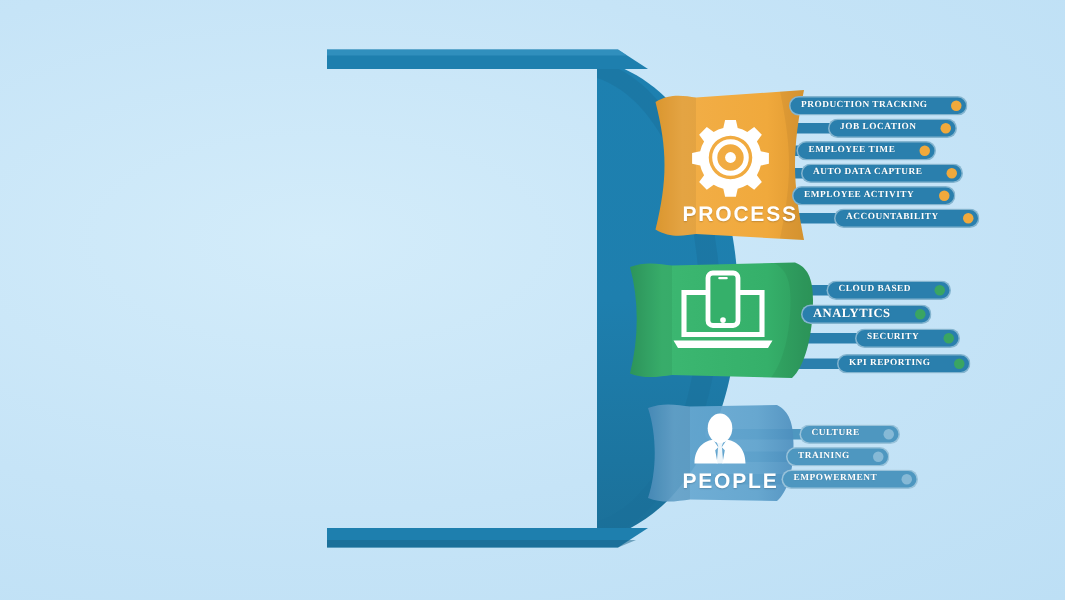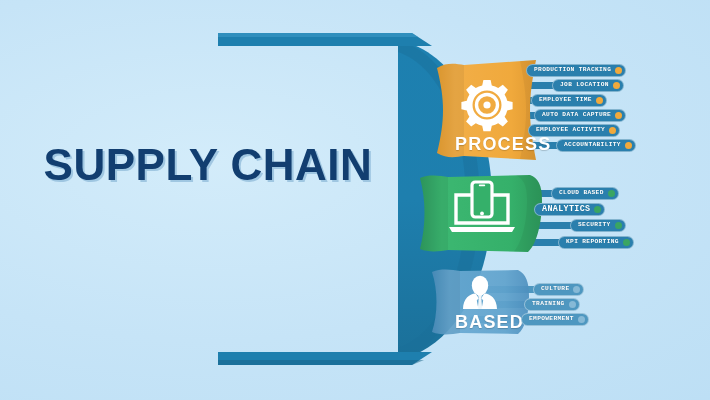--- a/index.html
+++ b/index.html
@@ -56,63 +56,62 @@
   .pill {
     display: flex;
     align-items: center;
     height: 13px;
     border-radius: 7px;
     padding: 0 3px 0 7px;
     box-sizing: border-box;
     border: 1px solid rgba(255,255,255,0.42);
   }
   .pill-label {
-    font-family: Liberation Mono, monospace;
+    font-family: Liberation Serif, serif;
     font-weight: 700;
     font-size: 6.2px;
     letter-spacing: 0.35px;
     color: #ffffff;
     white-space: nowrap;
     line-height: 1;
-    padding-right: 4px;
+    padding-right: 16px;
     text-shadow: 0 0 1px rgba(0,0,0,0.18);
   }
   .pill-dot {
     width: 7px;
     height: 7px;
     border-radius: 50%;
     flex: 0 0 auto;
   }
   .pill-process  { background: #2a7fad; }
   .pill-process  .pill-dot { background: #f0a93c; }
   .pill-tech     { background: #2a7fad; }
   .pill-tech     .pill-dot { background: #3aa562; }
   .pill-people   { background: #4e97c0; }
   .pill-people   .pill-dot { background: #86b9d6; }
 
   
   .panel-caption {
     position: absolute;
     font-family: "Liberation Sans", sans-serif;
     font-weight: 700;
-    font-size: 18px;
+    font-size: 14px;
     letter-spacing: 1.2px;
     color: #ffffff;
     white-space: nowrap;
     text-shadow: 0 1px 1px rgba(0,0,0,0.18);
   }
   .caption-process { color: #ffffff; }
 </style>
 </head>
 <body>
 
 <div id="stage">
 
   <div id="title-block">
-    <div class="title-line">SUPPLY CHAIN</div>
   </div>
 
   <svg id="scene" width="710" height="400" viewBox="0 0 710 400">
     <defs>
       <linearGradient id="gProcess" x1="0" y1="0" x2="1" y2="0">
         <stop offset="0%" stop-color="#e79f33"></stop>
         <stop offset="18%" stop-color="#f2ae47"></stop>
         <stop offset="75%" stop-color="#f0a93c"></stop>
         <stop offset="100%" stop-color="#e09a32"></stop>
       </linearGradient>
@@ -257,21 +256,21 @@
       <path d="M -17,14 C -17,3.4 -10,-1.6 -4.4,-1.6
                L -1.2,3.2 L -3.2,5.2 L -1.6,14 Z"></path>
       <path d="M 17,14 C 17,3.4 10,-1.6 4.4,-1.6
                L 1.2,3.2 L 3.2,5.2 L 1.6,14 Z"></path>
 
       <path d="M -2.6,-1.2 L 2.6,-1.2 L 1.2,2.4 L 2.2,14 L -2.2,14 L -1.2,2.4 Z" fill="#ffffff" opacity="0.9"></path>
     </g>
   </svg>
 
   <div class="panel-caption caption-process" style="left:455px; top:134px;">PROCESS</div>
-  <div class="panel-caption" style="left:455px; top:312px;">BASED</div>
+  <div class="panel-caption" style="left:455px; top:312px;">PEOPLE</div>
 
   <div class="pill-row" style="left:526px; top:64px;">
     <div class="pill pill-process">
       <span class="pill-label">PRODUCTION TRACKING</span>
       <span class="pill-dot"></span>
     </div>
   </div>
   <div class="pill-row" style="left:552px; top:79px;">
     <div class="pill pill-process">
       <span class="pill-label">JOB LOCATION</span>

